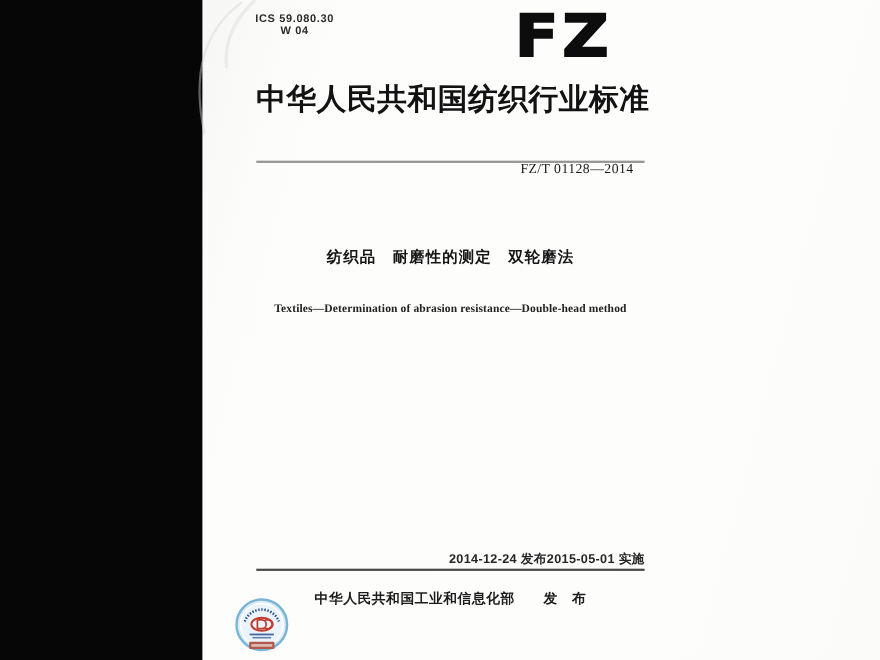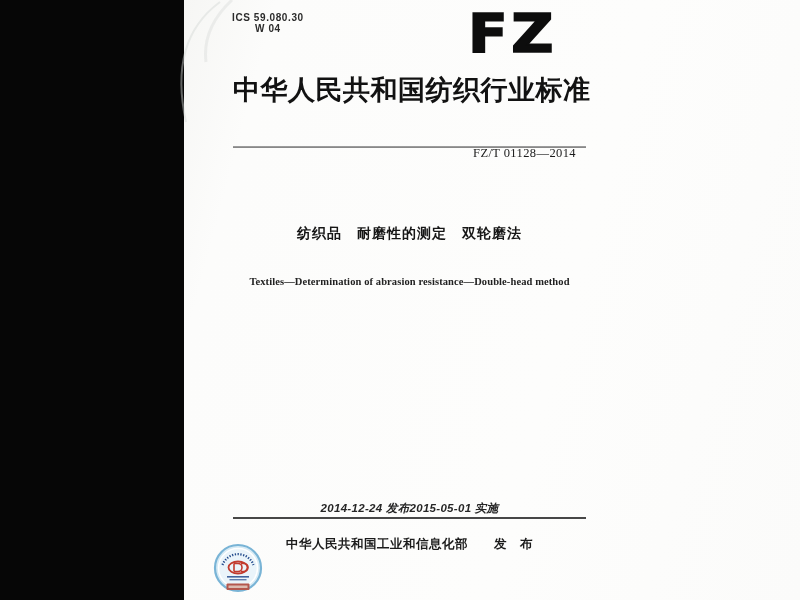--- a/index.html
+++ b/index.html
@@ -122,26 +122,25 @@
     font-weight: bold;
     letter-spacing: 0.1px;
     color: #222;
     margin-top: 12px;
   }
   .date-row {
     position: absolute;
     left: 0; top: 501px;
     width: 100%;
     display: flex;
-    justify-content: center;
+    justify-content: flex-end;
     font-size: 11.5px;
     font-weight: bold;
     letter-spacing: 0.3px;
     color: #262626;
-    font-style: italic;
   }
   .rule-bottom {
     top: 517px;
     height: 2px;
     background: #474747;
   }
   .publisher {
     position: absolute;
     left: 0; top: 536px;
     width: 100%;

